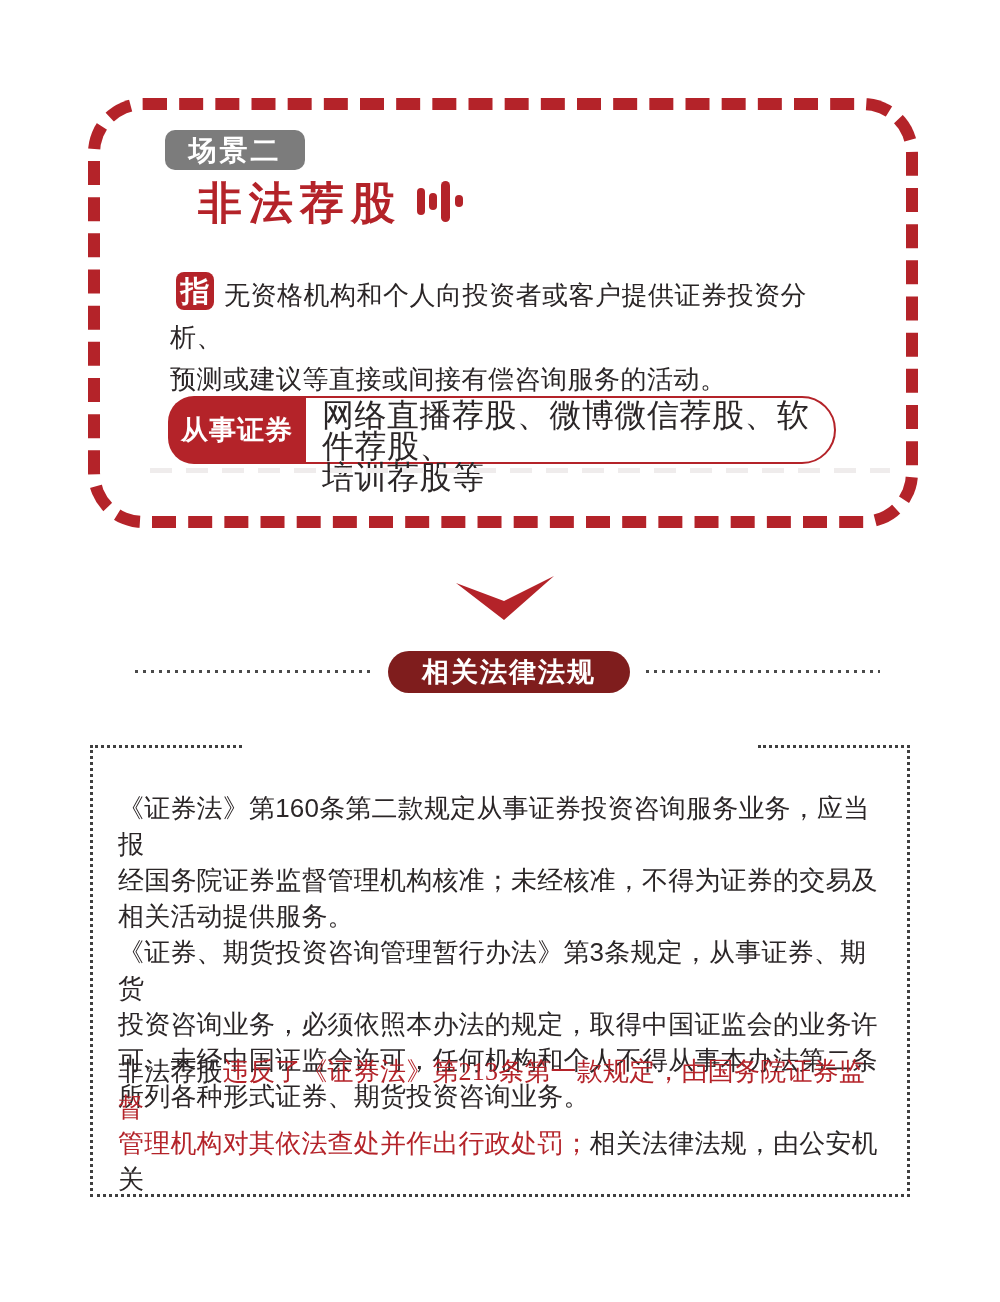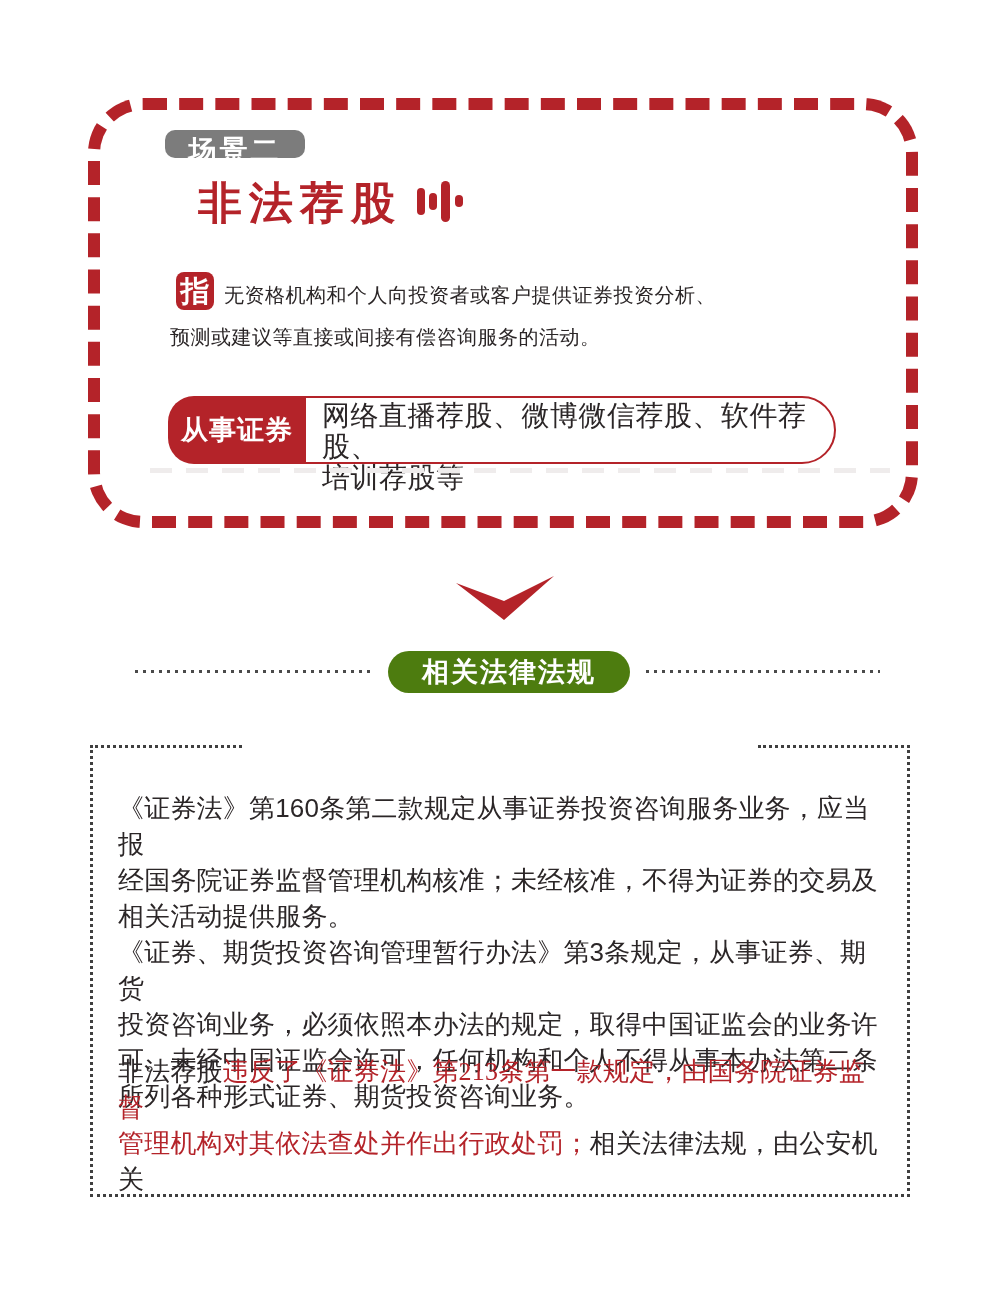--- a/index.html
+++ b/index.html
@@ -17,21 +17,21 @@
     position: absolute;
     left: 88px; top: 98px;
     width: 830px; height: 430px;
     box-sizing: border-box;
     border: 12px dashed #b42329;
     border-radius: 55px;
   }
   .scene-badge {
     position: absolute;
     left: 165px; top: 130px;
-    width: 140px; height: 28px;
+    width: 140px; height: 40px;
     background: #7c7c7c;
     border-radius: 10px;
     color: #ffffff;
     font-size: 28px; font-weight: bold;
     letter-spacing: 3px;
     text-align: center; line-height: 42px;
   }
   .card-title {
     position: absolute;
     left: 198px; top: 178px;
@@ -55,21 +55,21 @@
     border-radius: 8px;
     color: #ffffff;
     font-size: 29px; font-weight: bold;
     text-align: center; line-height: 38px;
   }
   .def-text {
     position: absolute;
     left: 170px; top: 274px;
     width: 670px;
     color: #2b2627;
-    font-size: 20px;
+    font-size: 26px;
     line-height: 42px;
     letter-spacing: 0.5px;
     text-indent: 54px;
     white-space: pre-line;
   }
 
   .behavior-outline {
     position: absolute;
     left: 168px; top: 396px;
     width: 668px; height: 68px;
@@ -87,39 +87,39 @@
     color: #ffffff;
     font-size: 27px; font-weight: bold;
     letter-spacing: 1px;
     text-align: center; line-height: 68px;
   }
   .behavior-text {
     position: absolute;
     left: 322px; top: 400px;
     width: 505px;
     color: #2b2627;
-    font-size: 28px;
+    font-size: 32px;
     line-height: 31px;
     letter-spacing: 0.5px;
     white-space: pre-line;
   }
   .faint-sep {
     position: absolute;
     left: 150px; top: 468px;
     width: 740px; height: 5px;
     background: repeating-linear-gradient(90deg, #efecec 0 22px, transparent 22px 36px);
   }
 
   
   .chevron { position: absolute; left: 455px; top: 576px; width: 100px; height: 44px; }
   .law-badge {
     position: absolute;
     left: 388px; top: 651px;
     width: 242px; height: 42px;
-    background: #4d7c0f;
+    background: #7f1d1d;
     border-radius: 21px;
     color: #ffffff;
     font-size: 27px; font-weight: bold;
     letter-spacing: 2px;
     text-align: center; line-height: 42px;
   }
   .dash-line {
     position: absolute;
     top: 670px; height: 3px;
     background: repeating-linear-gradient(90deg, #4a4a4a 0 3px, transparent 3px 8px);

